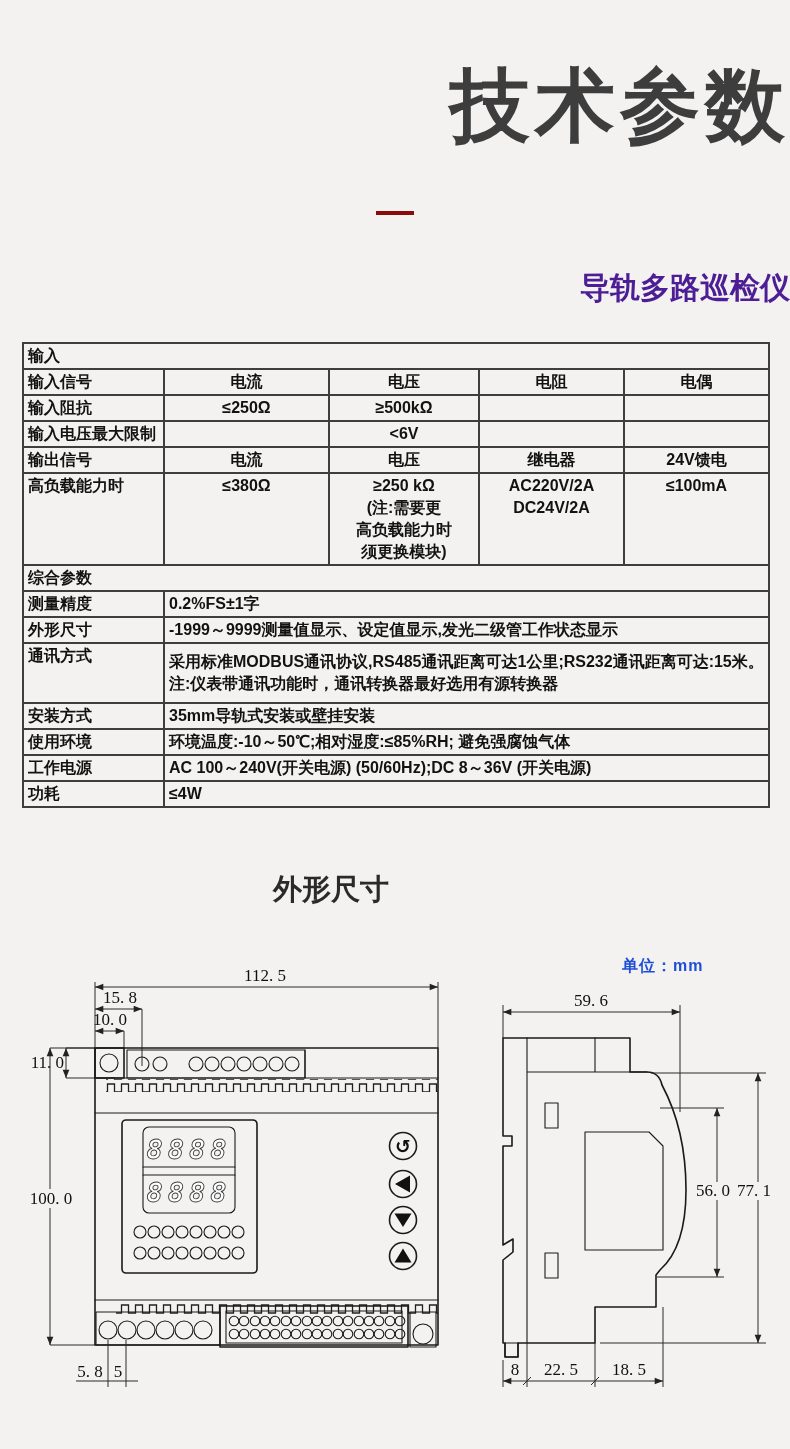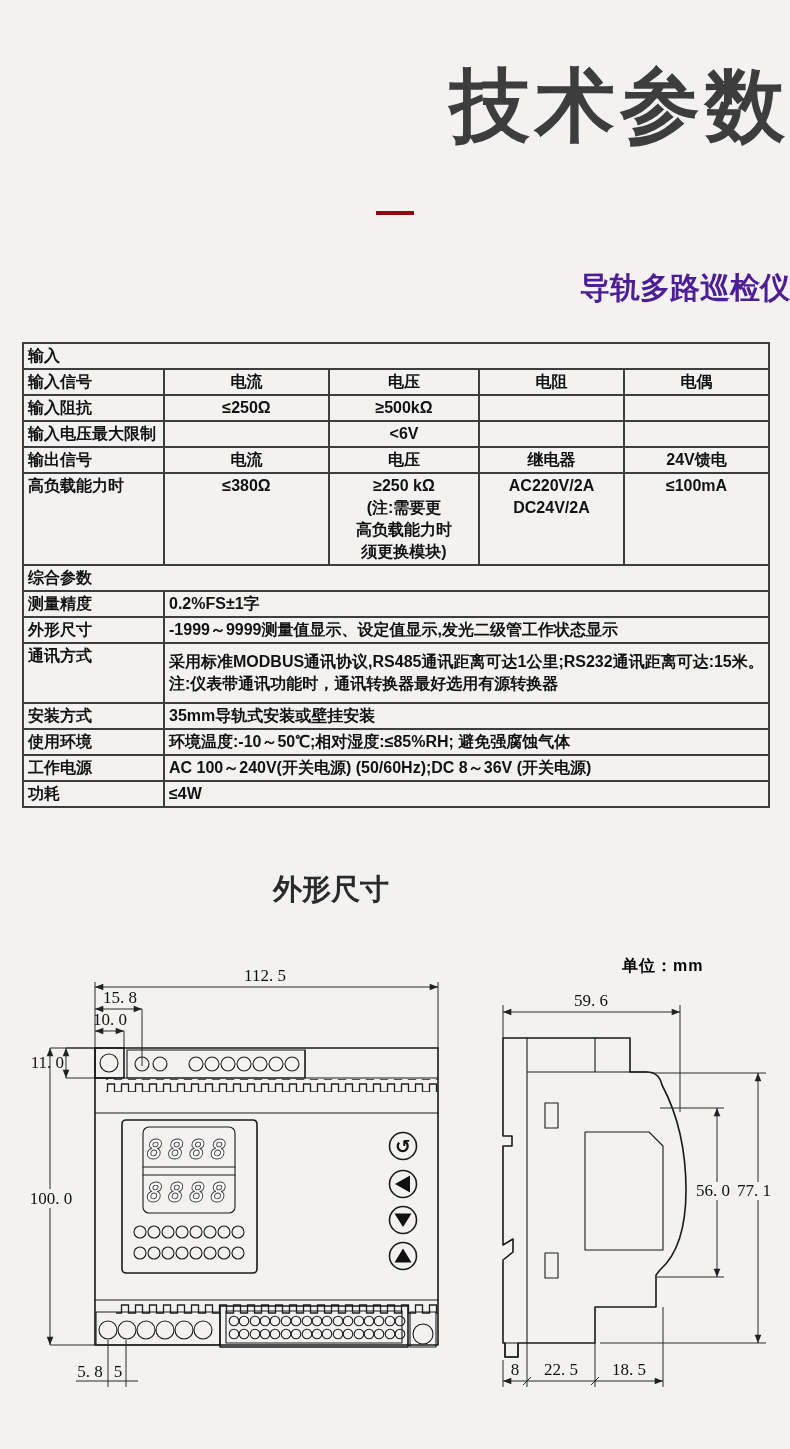--- a/index.html
+++ b/index.html
@@ -19,21 +19,21 @@
     border:2px solid #3e3e3e;color:#121212;font-weight:700;font-size:16px;
     padding:1px 4px;white-space:pre-line;overflow:hidden;line-height:22px
   }
   td.sec{padding-left:7px}
   td.lbl{padding-left:7px}
   td.ctr{text-align:center}
   td.top{vertical-align:top}
   td.valw{font-size:15px;padding-left:9px;line-height:23px}
   tr.h26{height:26px}tr.h24{height:24px}tr.h91{height:91px}tr.h50{height:60px}
   #dims-title{top:870px;left:16px;width:630px;text-align:center;font-size:29px;font-weight:700;color:#2a2a2a}
-  #unit-label{top:956px;left:622px;font-size:16px;font-weight:700;color:#000000;letter-spacing:1px}
+  #unit-label{top:956px;left:622px;font-size:16px;font-weight:700;color:#1d4ed8;letter-spacing:1px}
   
   .ln{fill:none;stroke:#1a1a1a;stroke-width:1.6;stroke-linejoin:round;stroke-linecap:round}
   .t{stroke-width:1.1}
   .dim{fill:none;stroke:#2a2a2a;stroke-width:1}
   .dimtxt{font-family:"Liberation Serif",serif;font-size:17px;fill:#111;font-weight:400}
   .zz{fill:none;stroke:#1f1f1f;stroke-width:1.3}
   .seg{font-family:"DejaVu Sans Mono",monospace;font-weight:700;font-style:italic;
        font-size:27px;letter-spacing:5px;fill:#ffffff;stroke:#3c3c3c;stroke-width:0.9}
   .bgfill{fill:#f3f2f1;stroke:none}
   .icon{fill:#111;stroke:none}

